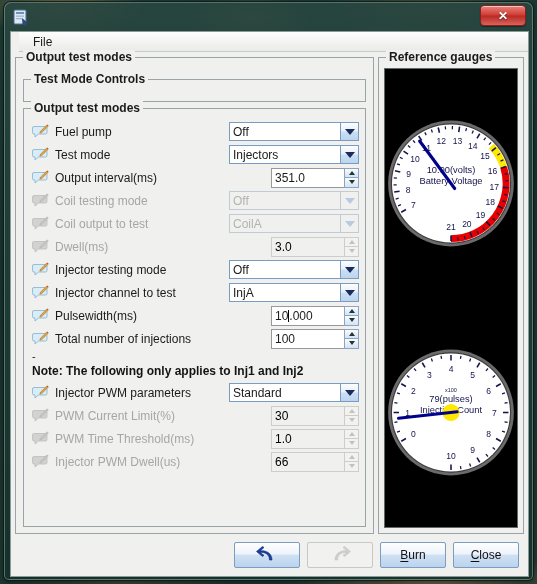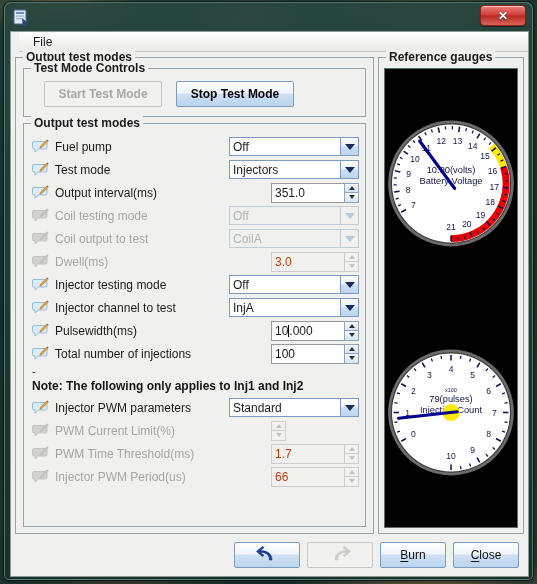--- a/index.html
+++ b/index.html
@@ -106,21 +106,21 @@
     width: 359px;
     display: flex; flex-direction: column;
   }
   #outer-group {
     flex: 1;
     padding: 10px 7px 6px 7px;
     display: flex; flex-direction: column;
     gap: 6px;
     min-height: 0;
   }
-  #controls-group { padding: 12px 8px 9px 8px; }
+  #controls-group { padding: 12px 8px 9px 8px; margin-top: 11px; }
   #modes-group {
     flex: 1; padding: 11px 6px 6px 6px;
     min-height: 0;
     display: flex; flex-direction: column;
   }
 
   .btn-row { display: flex; gap: 14px; padding-left: 12px; }
   .btn {
     font-size: 12px; font-weight: bold;
     padding: 5px 10px;
@@ -222,21 +222,21 @@
     display: flex; align-items: center; justify-content: center;
   }
   .spin .btns span:first-child { border-bottom: none; }
   .spin .btns i {
     display:block;
     border-left: 3px solid transparent;
     border-right: 3px solid transparent;
   }
   .spin .btns span:first-child i { border-bottom: 4px solid #233; }
   .spin .btns span:last-child i { border-top: 4px solid #233; }
-  .spin.off .field { background:#f0f0ef; border-color:#cdcdcb; color:#c2410c; }
+  .spin.off .field { background:#f0f0ef; border-color:#cdcdcb; color:#000000; }
   .spin.off .btns span { background:#f2f2f1; border-color:#cdcdcb; }
   .spin.off .btns span:first-child i { border-bottom-color:#c2c2c0; }
   .spin.off .btns span:last-child i { border-top-color:#c2c2c0; }
 
   .dash-line { font-size: 11px; color:#1b1b1b; height:13px; line-height:13px; padding-left:2px;}
   .note {
     font-size: 12px; font-weight: bold; color:#141414;
     padding: 1px 0 3px 2px; white-space: nowrap;
   }
 
@@ -308,24 +308,20 @@
     </div>
 
     <div class="body-area">
 
       <div class="left-panel">
         <div class="group" id="outer-group">
           <div class="group-title">Output test modes</div>
 
           <div class="group" id="controls-group">
             <div class="group-title">Test Mode Controls</div>
-            <div class="btn-row">
-              <div class="btn disabled">Start Test Mode</div>
-              <div class="btn enabled">Stop Test Mode</div>
-            </div>
           </div>
 
           <div class="group" id="modes-group">
             <div class="group-title">Output test modes</div>
             <div class="rows" id="rows-main">
                 <div class="row">
                   <span class="ico"><svg viewBox="0 0 17 15">
                       <path d="M2 2.5h11.5a1.5 1.5 0 0 1 1.5 1.5v4.5a1.5 1.5 0 0 1-1.5 1.5H6.5L3 13V10H2A1.5 1.5 0 0 1 .5 8.5V4A1.5 1.5 0 0 1 2 2.5z" fill="#d9ecf7" stroke="#7fb2cf" stroke-width=".8"></path>
                       <path d="M14.6 1.2l1.3 1.3-6.2 6.1-1.8.5.5-1.8z" fill="#e8a33d" stroke="#a3762a" stroke-width=".6"></path>
                       <path d="M14.6 1.2l1.3 1.3.7-.8-1.2-1.2z" fill="#d0463a"></path>
@@ -513,58 +509,61 @@
                   </div>
                 </div>
                 <div class="row off">
                   <span class="ico"><svg viewBox="0 0 17 15">
                       <path d="M2 2.5h11.5a1.5 1.5 0 0 1 1.5 1.5v4.5a1.5 1.5 0 0 1-1.5 1.5H6.5L3 13V10H2A1.5 1.5 0 0 1 .5 8.5V4A1.5 1.5 0 0 1 2 2.5z" fill="#d2d2d0" stroke="#bdbdbb" stroke-width=".8"></path>
                       <path d="M14.6 1.2l1.3 1.3-6.2 6.1-1.8.5.5-1.8z" fill="#c6c6c4" stroke="#b4b4b2" stroke-width=".6"></path>
                       <path d="M14.6 1.2l1.3 1.3.7-.8-1.2-1.2z" fill="#bdbdbb"></path>
                     </svg></span>
                   <span class="lbl">PWM Current Limit(%)</span>
                   <div class="spin off">
+                    <div class="field">
+                      <span>30</span>
+                    </div>
                     <div class="btns">
                       <span>
                         <i></i>
                       </span>
                       <span>
                         <i></i>
                       </span>
                     </div>
                   </div>
                 </div>
                 <div class="row off">
                   <span class="ico"><svg viewBox="0 0 17 15">
                       <path d="M2 2.5h11.5a1.5 1.5 0 0 1 1.5 1.5v4.5a1.5 1.5 0 0 1-1.5 1.5H6.5L3 13V10H2A1.5 1.5 0 0 1 .5 8.5V4A1.5 1.5 0 0 1 2 2.5z" fill="#d2d2d0" stroke="#bdbdbb" stroke-width=".8"></path>
                       <path d="M14.6 1.2l1.3 1.3-6.2 6.1-1.8.5.5-1.8z" fill="#c6c6c4" stroke="#b4b4b2" stroke-width=".6"></path>
                       <path d="M14.6 1.2l1.3 1.3.7-.8-1.2-1.2z" fill="#bdbdbb"></path>
                     </svg></span>
                   <span class="lbl">PWM Time Threshold(ms)</span>
                   <div class="spin off">
                     <div class="field">
-                      <span>1.7</span>
+                      <span>1.0</span>
                     </div>
                     <div class="btns">
                       <span>
                         <i></i>
                       </span>
                       <span>
                         <i></i>
                       </span>
                     </div>
                   </div>
                 </div>
                 <div class="row off">
                   <span class="ico"><svg viewBox="0 0 17 15">
                       <path d="M2 2.5h11.5a1.5 1.5 0 0 1 1.5 1.5v4.5a1.5 1.5 0 0 1-1.5 1.5H6.5L3 13V10H2A1.5 1.5 0 0 1 .5 8.5V4A1.5 1.5 0 0 1 2 2.5z" fill="#d2d2d0" stroke="#bdbdbb" stroke-width=".8"></path>
                       <path d="M14.6 1.2l1.3 1.3-6.2 6.1-1.8.5.5-1.8z" fill="#c6c6c4" stroke="#b4b4b2" stroke-width=".6"></path>
                       <path d="M14.6 1.2l1.3 1.3.7-.8-1.2-1.2z" fill="#bdbdbb"></path>
                     </svg></span>
-                  <span class="lbl">Injector PWM Period(us)</span>
+                  <span class="lbl">Injector PWM Dwell(us)</span>
                   <div class="spin off">
                     <div class="field">
                       <span>66</span>
                     </div>
                     <div class="btns">
                       <span>
                         <i></i>
                       </span>
                       <span>
                         <i></i>

